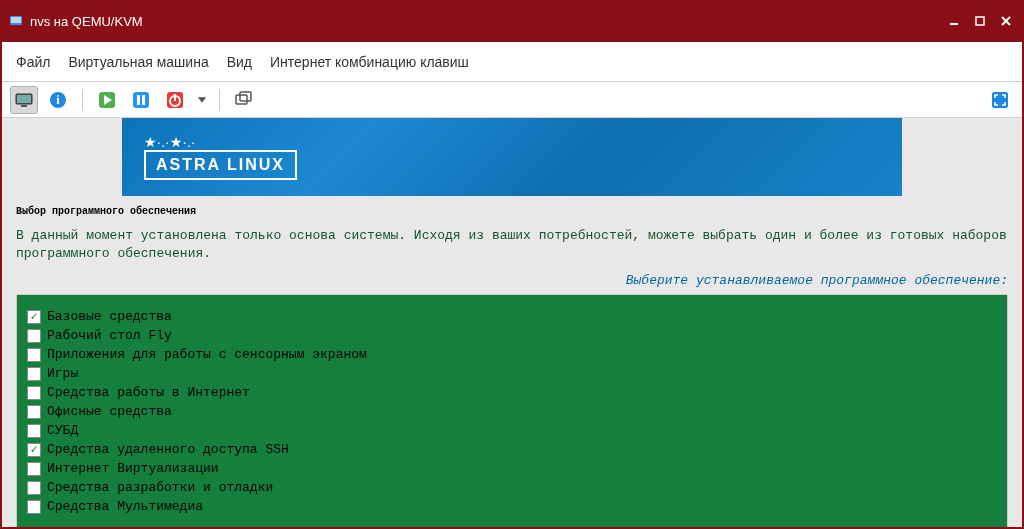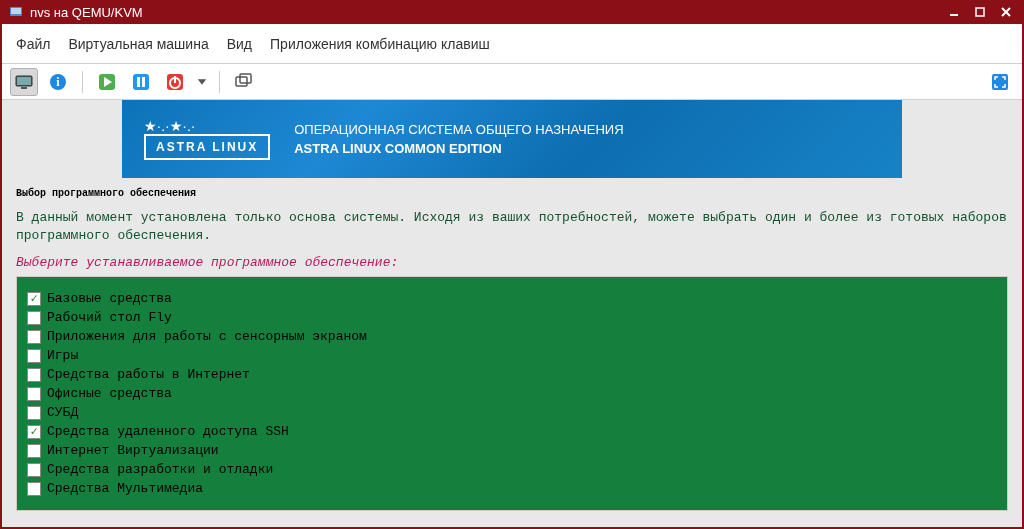--- a/index.html
+++ b/index.html
@@ -1,18 +1,18 @@
 <!DOCTYPE html>
 <html><head>
 <meta charset="utf-8">
 <style>
   * { box-sizing: border-box; margin: 0; padding: 0; }
   body { font-family: Arial, sans-serif; font-size: 13px; background: #f0f0f0; width: 1024px; height: 529px; overflow: hidden; }
   .window { width: 100%; height: 100%; display: flex; flex-direction: column; border: 2px solid #8b0f17; border-top: none; }
-  .titlebar { background: #8b0f17; height: 24px; display: flex; align-items: center; padding: 0 6px; color: #fff; font-size: 13px; }
+  .titlebar { background: #8b0f17; height: 42px; display: flex; align-items: center; padding: 0 6px; color: #fff; font-size: 13px; }
   .titlebar-icon { width: 16px; height: 16px; margin-right: 6px; display: inline-flex; align-items: center; justify-content: center; }
   .titlebar-title { flex: 1; }
   .titlebar-controls { display: flex; gap: 6px; align-items: center; }
   .tctl { width: 20px; height: 18px; display: flex; align-items: center; justify-content: center; cursor: pointer; color: #fff; }
   .tctl svg { width: 12px; height: 12px; }
 
   .menubar { background: #ffffff; height: 40px; display: flex; align-items: center; padding: 0 6px; gap: 2px; border-bottom: 1px solid #d0d0d0; }
   .menu-item { padding: 4px 8px; color: #333; cursor: pointer; font-size: 14px; }
 
   .toolbar { background: #ffffff; height: 36px; display: flex; align-items: center; padding: 0 8px; gap: 6px; border-bottom: 1px solid #d0d0d0; }
@@ -20,28 +20,28 @@
   .tbtn svg { width: 20px; height: 20px; }
   .tbtn.active { background: #d8d8d8; border: 1px solid #b0b0b0; }
   .tsep { width: 1px; height: 22px; background: #ccc; margin: 0 4px; }
   .toolbar-spacer { flex: 1; }
 
   .content { flex: 1; background: #e8e8e8; overflow: auto; position: relative; }
   .banner { margin: 0 auto; width: 780px; height: 78px; background: linear-gradient(135deg, #0d73b8 0%, #1e88d4 30%, #0d6eb0 60%, #1782c7 100%); display: flex; align-items: center; padding: 0 22px; gap: 24px; }
   .banner-logo { color: #fff; display: flex; flex-direction: column; align-items: flex-start; }
   .banner-logo-top { display: flex; align-items: center; gap: 6px; }
   .banner-star { color: #fff; font-size: 14px; }
-  .banner-logo-text { font-size: 12px; font-weight: bold; letter-spacing: 2px; border: 2px solid #fff; padding: 4px 10px; }
+  .banner-logo-text { font-size: 16px; font-weight: bold; letter-spacing: 2px; border: 2px solid #fff; padding: 4px 10px; }
   .banner-text { color: #fff; font-size: 13px; line-height: 1.5; }
   .banner-text .line1 { font-weight: normal; }
   .banner-text .line2 { font-weight: bold; }
 
   .section-title { font-family: "Courier New", monospace; font-size: 10px; font-weight: bold; padding: 10px 14px 4px; color: #000; }
   .section-desc { font-family: "Courier New", monospace; font-size: 13px; padding: 6px 14px 10px; color: #14532d; line-height: 1.4; }
-  .list-header { font-family: "Courier New", monospace; font-size: 13px; font-style: italic; padding: 0 14px 6px; color: #be185d; }
+  .list-header { font-family: "Courier New", monospace; font-size: 13px; font-style: italic; padding: 0 14px 6px; color: #0369a1; text-align: right; }
 
   .checklist { background: #15803d; margin: 0 14px 8px 14px; padding: 12px 0; border: 1px solid #ccc; }
   .check-row { display: flex; align-items: center; gap: 6px; padding: 2px 10px; font-family: "Courier New", monospace; font-size: 13px; }
   .cbox { width: 14px; height: 14px; border: 1px solid #888; background: #fff; display: flex; align-items: center; justify-content: center; cursor: pointer; flex-shrink: 0; }
   .cbox.checked::after { content: "✓"; color: #2a7a2a; font-size: 12px; font-weight: bold; line-height: 1; }
   .check-label { cursor: pointer; }
 </style>
 </head>
 <body>
 
@@ -72,21 +72,21 @@
             <line x1="10" y1="2" x2="2" y2="10" stroke="#fff" stroke-width="2"></line>
           </svg>
         </div>
     </div>
   </div>
 
   <div class="menubar">
     <div class="menu-item">Файл</div>
     <div class="menu-item">Виртуальная машина</div>
     <div class="menu-item">Вид</div>
-    <div class="menu-item">Приложения комбинацию клавиш</div>
+    <div class="menu-item">Интернет комбинацию клавиш</div>
   </div>
 
   <div class="toolbar">
     <div class="tbtn active">
       <svg viewBox="0 0 20 20">
           <rect x="2" y="4" width="16" height="10" rx="1" fill="#555" stroke="#333"></rect>
           <rect x="3" y="5" width="14" height="8" fill="#7aa"></rect>
           <rect x="7" y="15" width="6" height="2" fill="#555"></rect>
         </svg>
     </div>
@@ -142,24 +142,20 @@
   </div>
 
   <div class="content">
     <div class="banner">
       <div class="banner-logo">
         <div class="banner-logo-top">
           <span class="banner-star">★·.·★·.·</span>
         </div>
         <div class="banner-logo-text">ASTRA LINUX</div>
       </div>
-      <div class="banner-text">
-        <div class="line1">ОПЕРАЦИОННАЯ СИСТЕМА ОБЩЕГО НАЗНАЧЕНИЯ</div>
-        <div class="line2">ASTRA LINUX COMMON EDITION</div>
-      </div>
     </div>
 
     <div class="section-title">Выбор программного обеспечения</div>
     <div class="section-desc">В данный момент установлена только основа системы. Исходя из ваших потребностей, можете выбрать один и более из готовых наборов программного обеспечения.</div>
     <div class="list-header">Выберите устанавливаемое программное обеспечение:</div>
 
     <div class="checklist" id="checklist">
         <div class="check-row">
           <div class="cbox checked"></div>
           <span class="check-label">Базовые средства</span>

